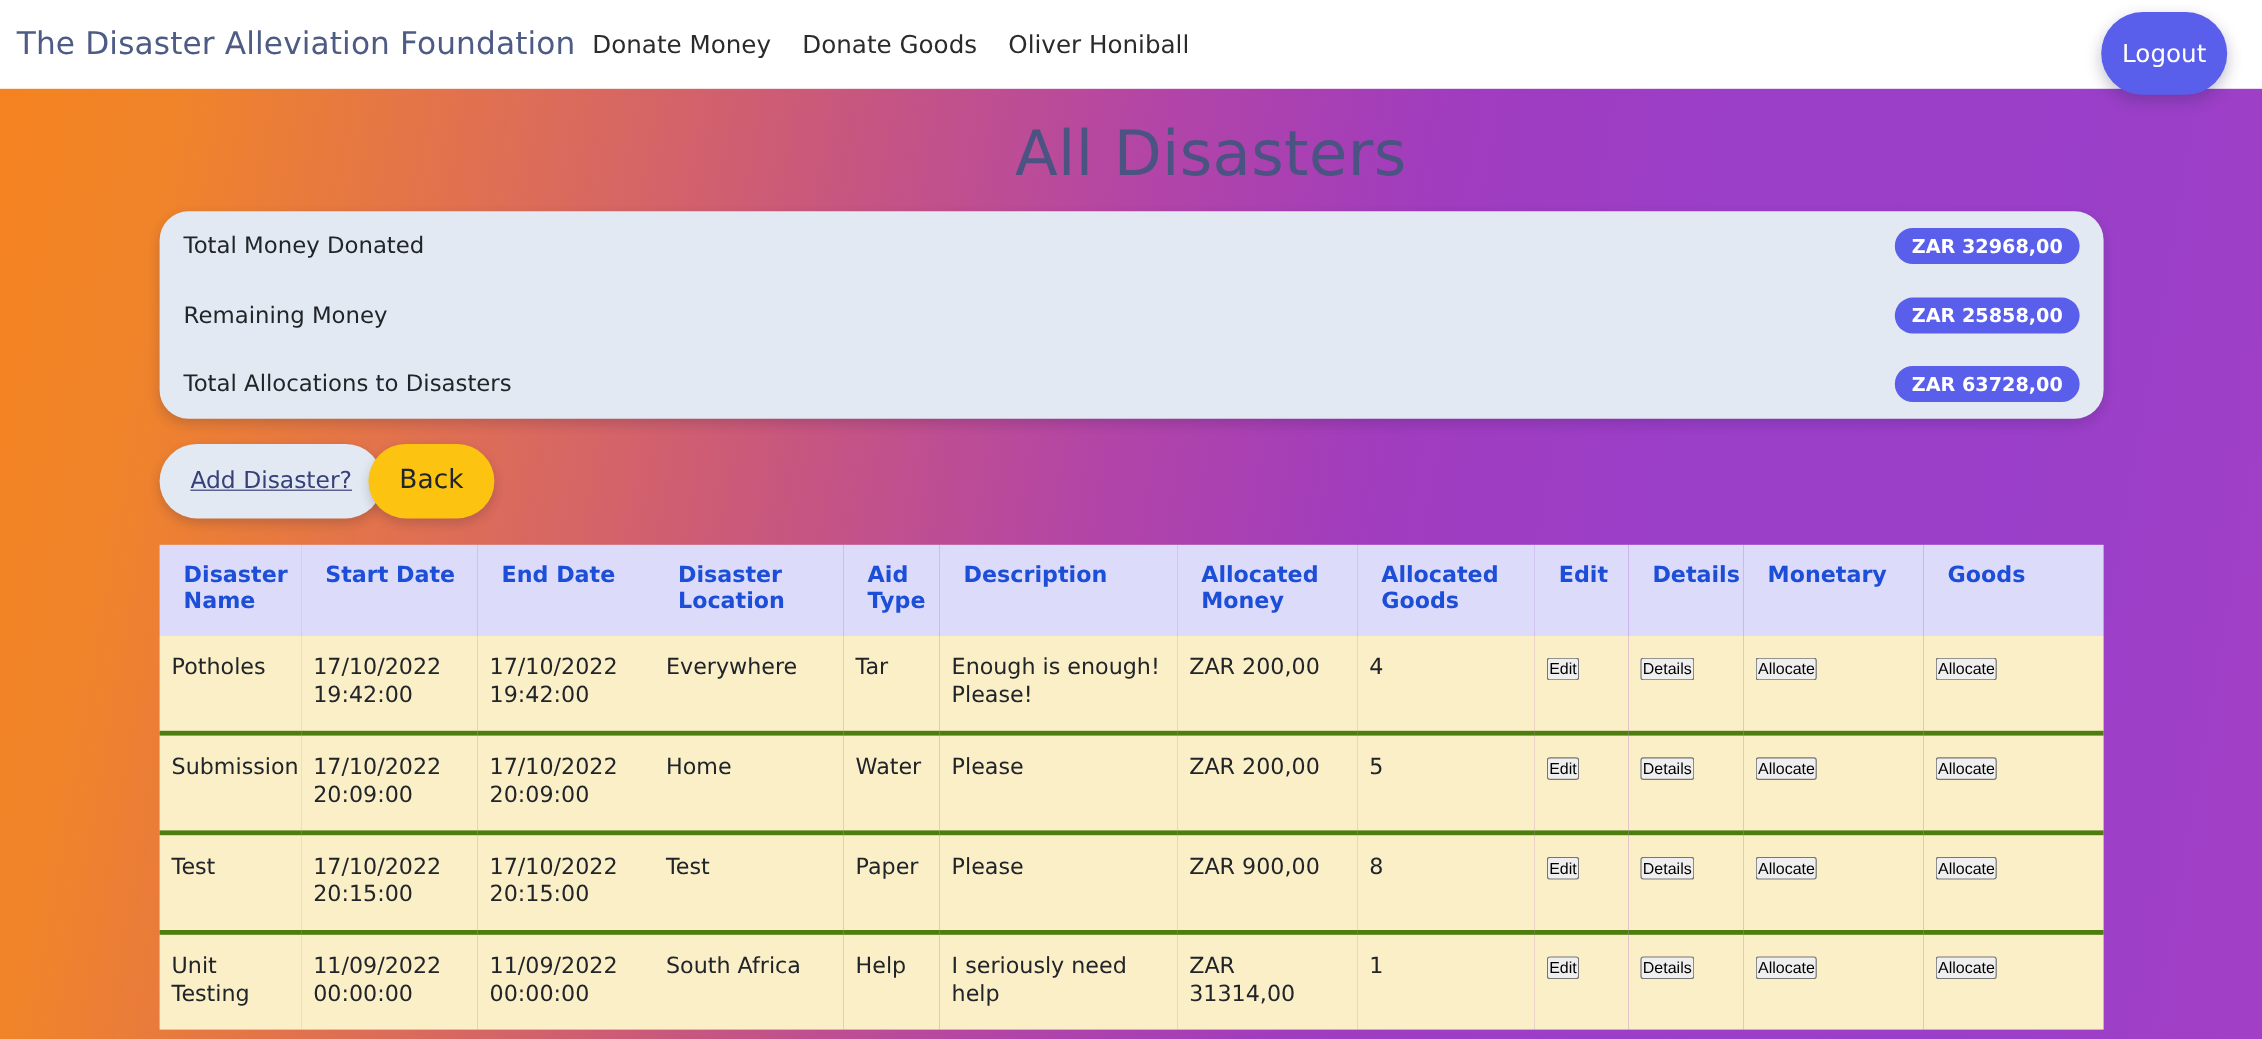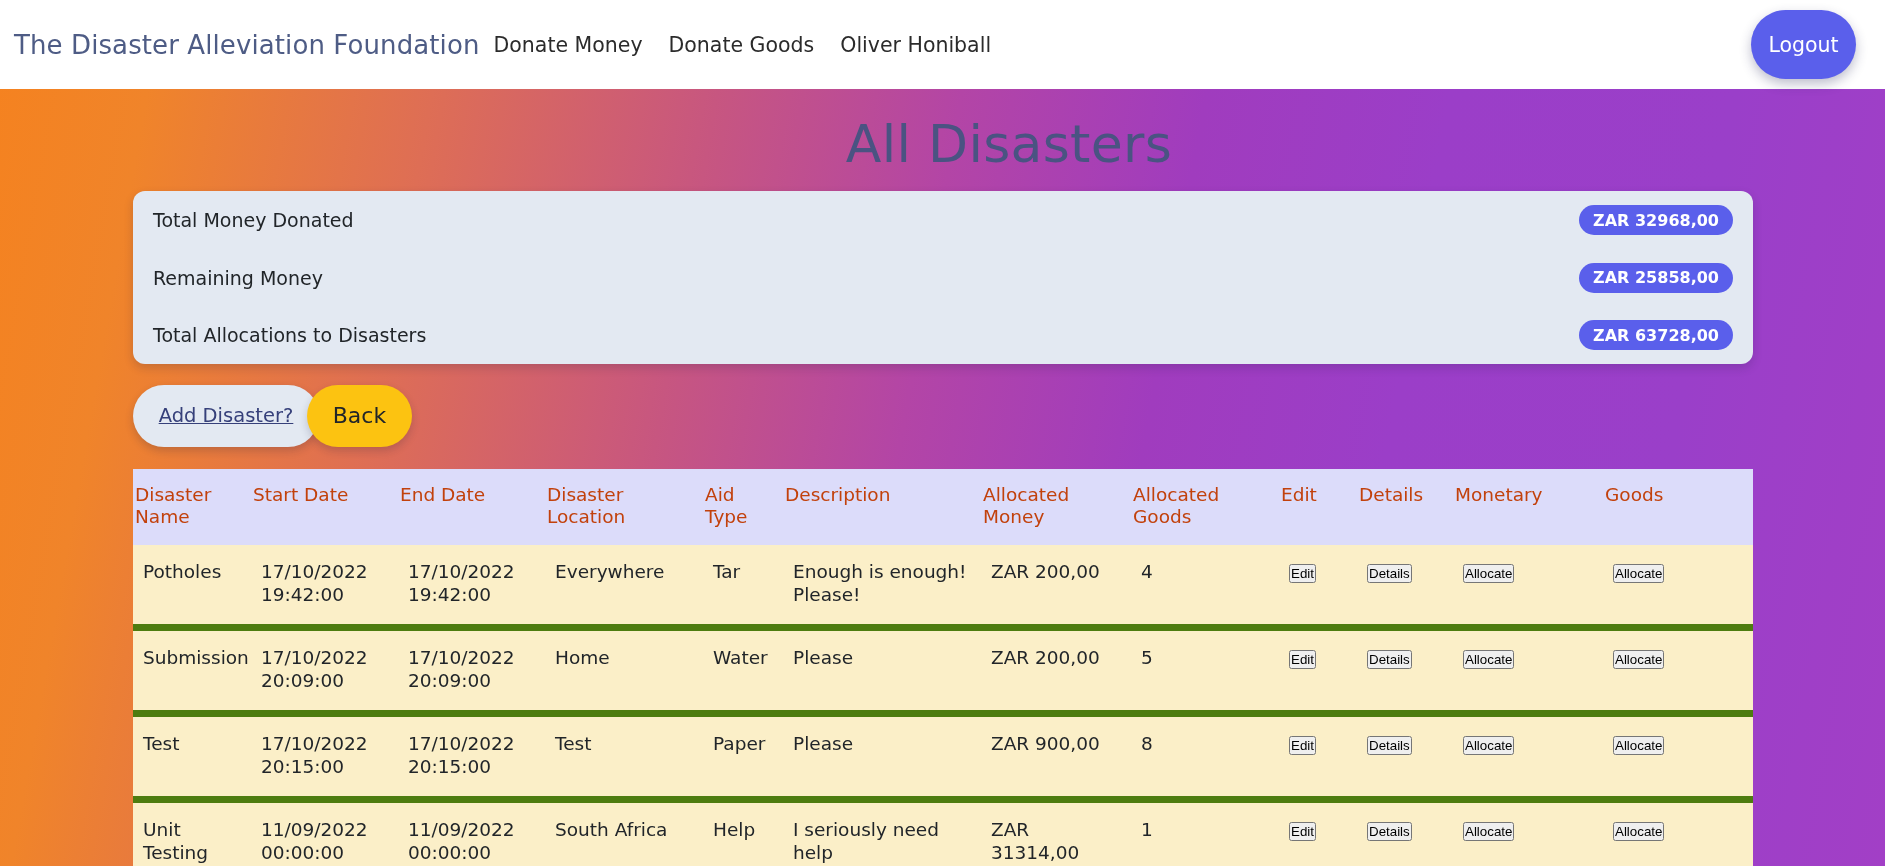--- a/index.html
+++ b/index.html
@@ -20,21 +20,21 @@
         #B345A6 48%,
         #A03CBE 60%,
         #9B3EC8 72%,
         #9A3FC9 86%,
         #A23FC6 100%);
   }
 
   
   .navbar {
     position: relative;
-    height: 89px;
+    height: 74px;
     background: #FFFFFF;
     display: flex;
     align-items: center;
     padding-left: 14px;
     z-index: 5;
   }
   .brand {
     font-size: 26px;
     color: #4E5C85;
     letter-spacing: .1px;
@@ -80,21 +80,21 @@
     padding-top: 25px;
     line-height: 1.18;
     text-align: center;
   }
 
   
   .summary-card {
     margin-top: 16px;
     width: 1620px;
     background: #E3E9F2;
-    border-radius: 12px;
+    border-radius: 24px;
     box-shadow: 0 4px 10px rgba(30,30,60,.18);
     overflow: hidden;
   }
   .summary-row {
     height: 57.5px;
     display: flex;
     align-items: center;
     justify-content: space-between;
     padding: 0 20px 0 20px;
   }
@@ -162,36 +162,36 @@
     width: 1620px;
   }
   table {
     width: 100%;
     border-collapse: collapse;
     table-layout: fixed;
   }
   thead tr { background: #DCDCFA; }
   thead th {
     font-size: 18.5px;
-    font-weight: normal;
-    color: #c2410c;
+    font-weight: bold;
+    color: #1d4ed8;
     text-align: left;
-    padding: 15px 8px 16px 2px;
+    padding: 15px 8px 16px 20px;
     vertical-align: top;
     line-height: 1.22;
   }
   tbody tr { background: #FBEFC8; }
   tbody td {
     font-size: 18.5px;
     color: #212529;
     text-align: left;
     padding: 16px 8px 18px 10px;
     vertical-align: top;
     line-height: 1.22;
-    border-top: 7px solid #4d7c0f;
+    border-top: 4px solid #4d7c0f;
   }
   tbody tr:first-child td { border-top: none; }
 
   .col-name      { width: 118px; }
   .col-start     { width: 147px; }
   .col-end       { width: 147px; }
   .col-location  { width: 158px; }
   .col-aid       { width: 80px;  }
   .col-desc      { width: 198px; }
   .col-money     { width: 150px; }

